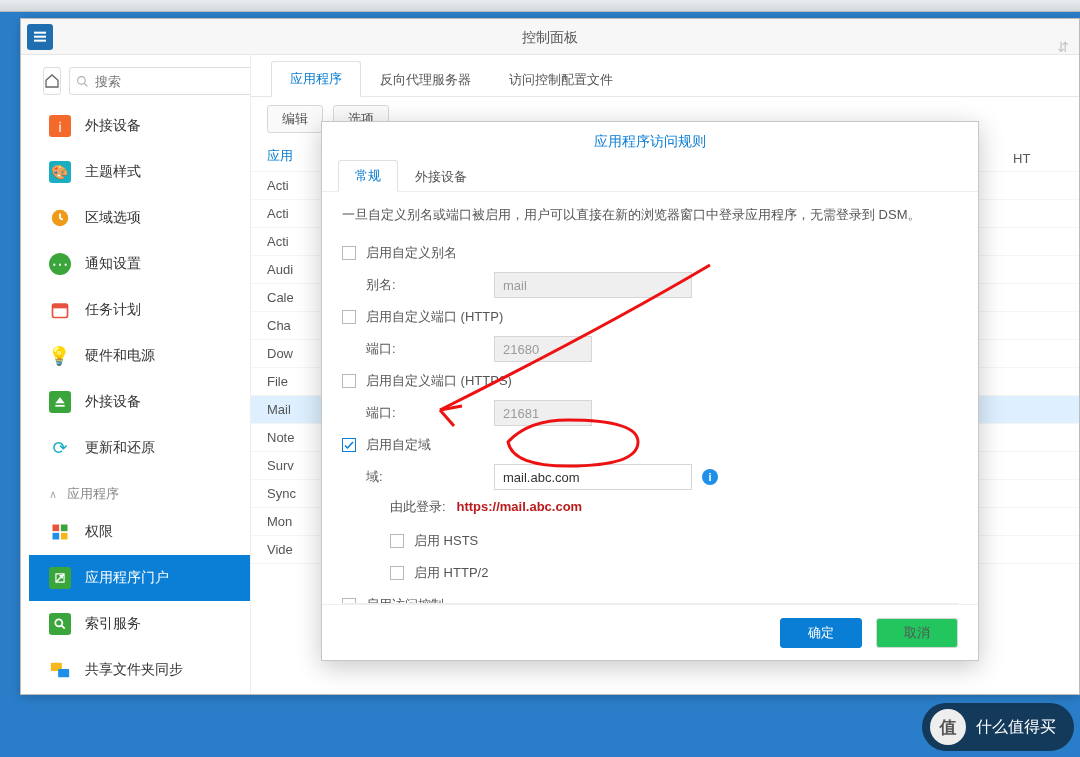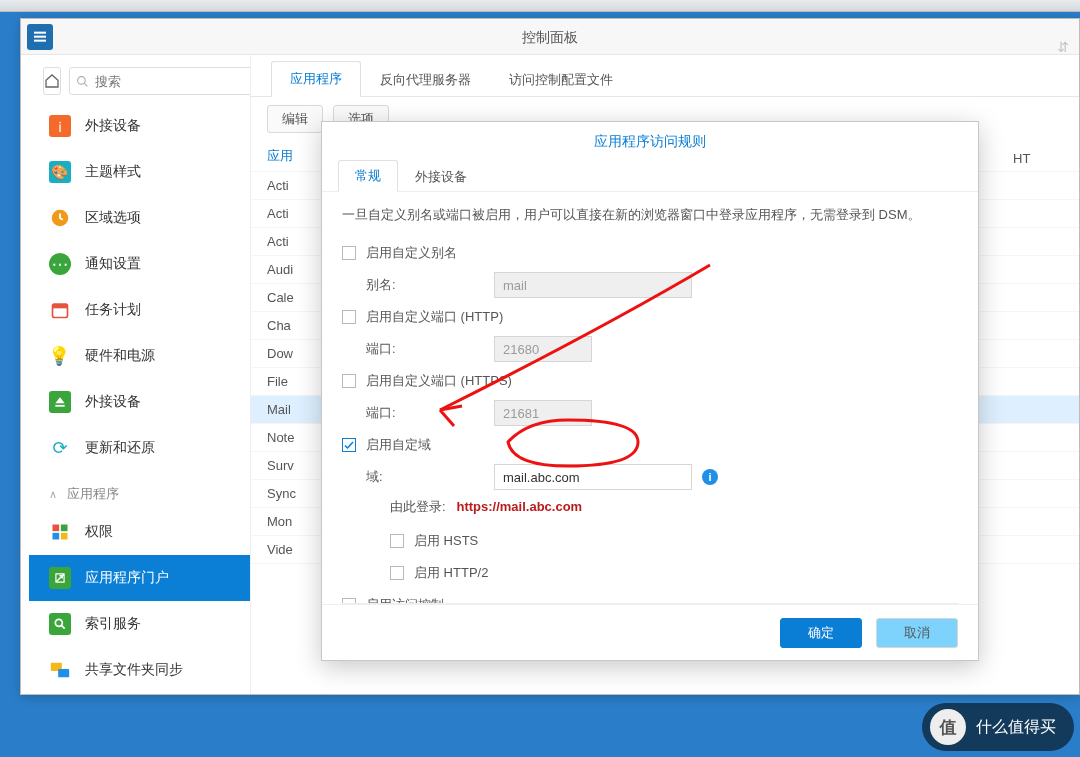--- a/index.html
+++ b/index.html
@@ -130,21 +130,21 @@
 }
 .login-line { margin: 6px 0 10px 48px; }
 .login-line b { font-weight: bold; color: #b91c1c; }
 .hr-cut { position:absolute; left:20px; right:20px; bottom:0; border-top:1px solid #eee; }
 
 .dialog-footer {
   height: 56px; display: flex; align-items: center; justify-content: flex-end;
   gap: 14px; padding: 0 20px; border-top: 1px solid #eee;
 }
 .btn {
-  min-width: 82px; height: 30px; border: 1px solid #d6d6d6; background: #7dd3fc;
+  min-width: 82px; height: 30px; border: 1px solid #d6d6d6; background: #22c55e;
   border-radius: 3px; font-size: 13px; color: #555; cursor: pointer;
 }
 .btn.primary { background: #0a7dd4; border-color: #0a7dd4; color: #fff; }
 
 
 .wm {
   position: absolute; right: 6px; bottom: 6px; display: flex; align-items: center; gap: 10px;
   background: rgba(0,0,0,.55); color: #fff; font-size: 16px;
   padding: 6px 18px 6px 8px; border-radius: 28px;
 }

